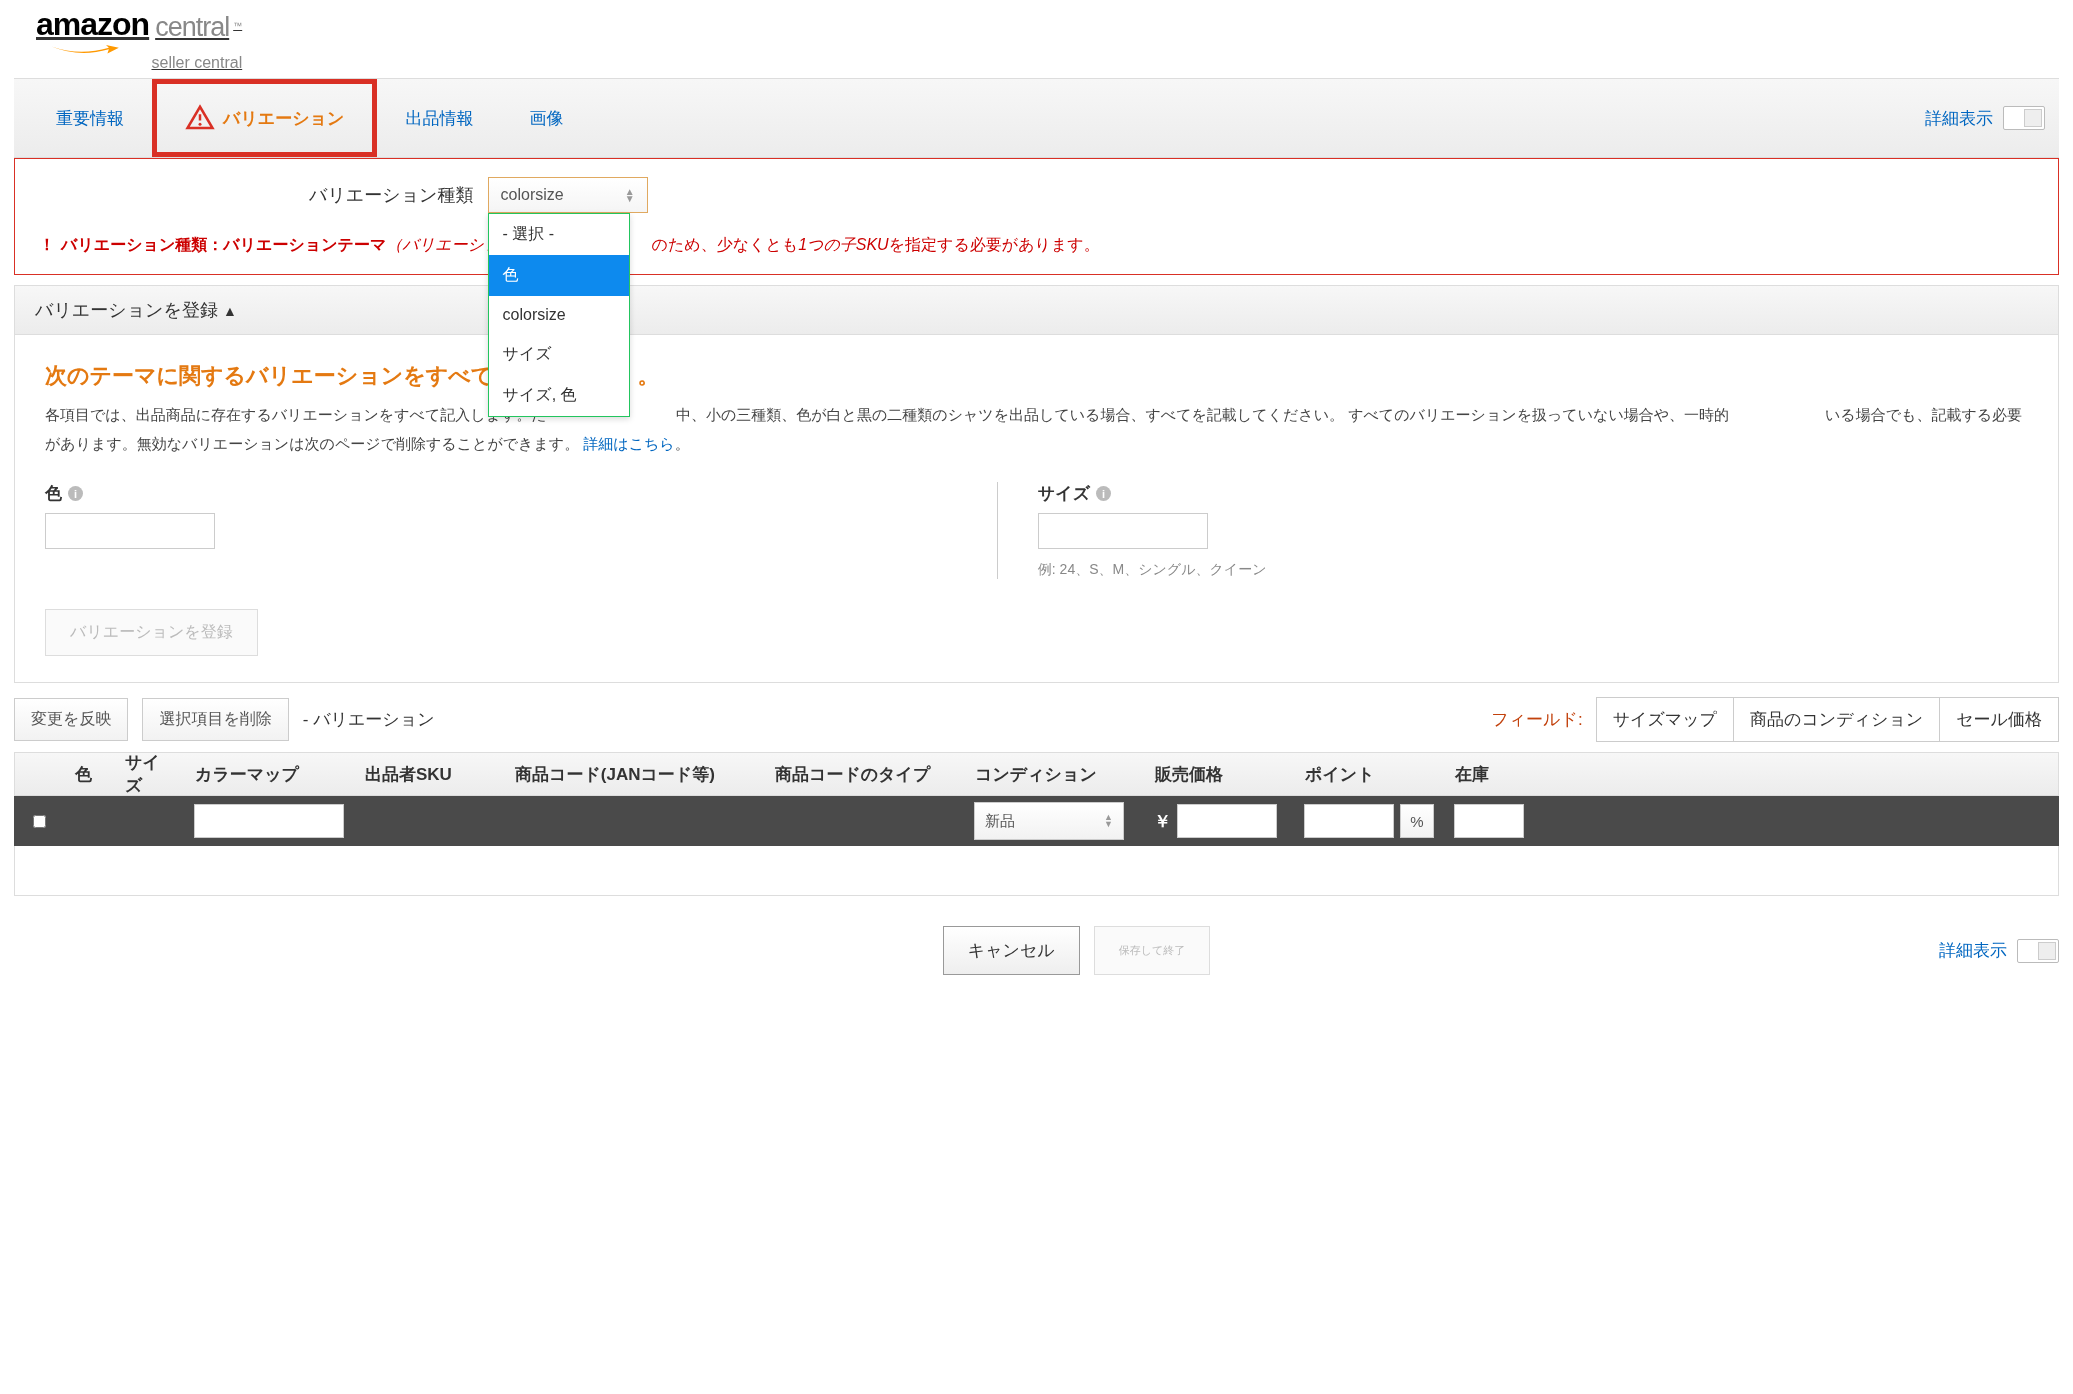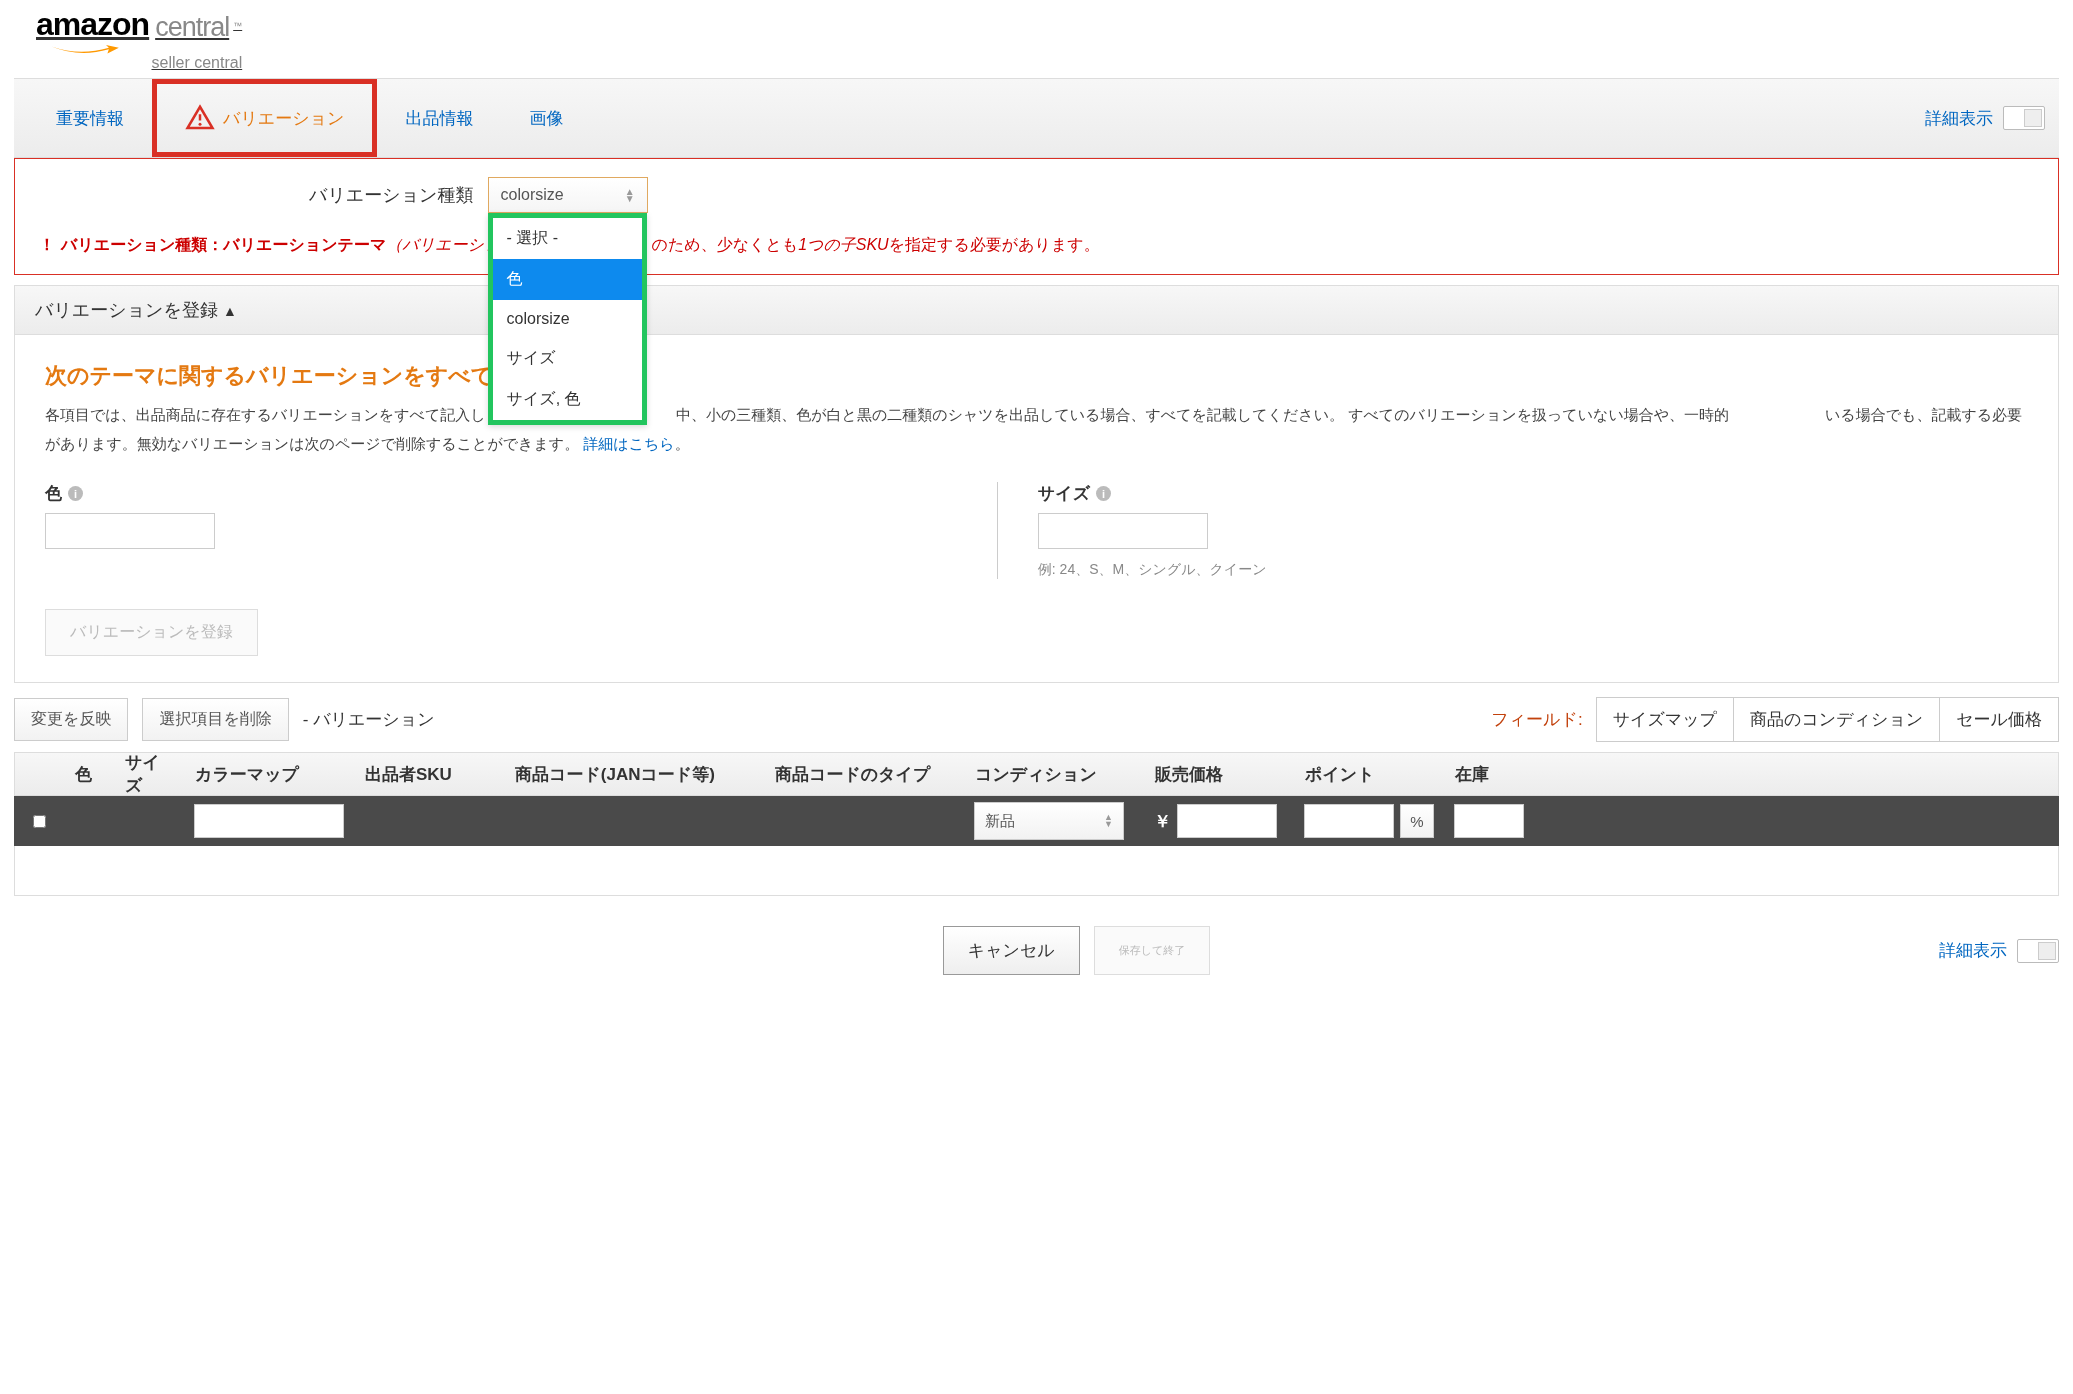--- a/index.html
+++ b/index.html
@@ -8,34 +8,34 @@
   .logo-wrap { padding: 6px 0 6px 36px; }
   .logo { display: inline-block; text-decoration: underline; }
   .logo-row1 { display: flex; align-items: flex-end; gap: 6px; }
   .logo-amazon { font-size: 32px; font-weight: 700; color: #000; letter-spacing: -1px; }
   .logo-services { font-size: 27px; color: #888; font-weight: 400; letter-spacing: -1px; }
   .logo-tm { font-size: 9px; color: #888; position: relative; top: -12px; left: -2px; }
   .logo-swoosh { width: 100px; height: 10px; margin-top: -6px; }
   .logo-seller { text-align: right; color: #888; font-size: 16px; margin-top: -4px; padding-right: 2px; }
   .tabrow { background: linear-gradient(#f7f7f7,#ececec); border-top:1px solid #ddd; border-bottom:1px solid #ddd; display:flex; align-items:center; padding: 0 14px; height: 80px; margin: 0 14px; }
   .tabrow .tab { padding: 0 28px; color:#0066c0; font-size:17px; cursor:pointer; display:flex; align-items:center; gap:8px; height:100%; }
-  .tabrow .tab.highlight { border: 5px solid #d93025; color:#e47911; }
+  .tabrow .tab.highlight { border: 5px solid #d93025; color:#e47911;font-weight:bold; }
   .tabrow .tab.highlight .warn-icon { width:30px; height:30px; }
   .spacer { flex:1; }
   .tabrow .right { display:flex; align-items:center; gap:10px; color:#0066c0; font-size:17px; }
   .toggle { width:42px; height:24px; border:1px solid #bbb; border-radius:2px; background:#fff; position:relative; }
   .toggle::after { content:""; position:absolute; right:2px; top:2px; bottom:2px; width:16px; background:#eee; border:1px solid #ccc; }
   .breadcrumb { margin: 0 14px; border:1px solid #ddd; border-top:none; padding: 16px 24px; color:#888; font-size:17px; }
   .redbox { margin: 0 14px; border:1px solid #d93025; padding: 18px 24px 18px 24px; position:relative; background:#fff; }
   .variation-type-row { display:flex; align-items:center; margin-left: 270px; gap:14px; }
   .variation-type-label { font-size:18px; color:#333; }
   .select-wrap { position:relative; }
   .select-btn { width:160px; height:36px; border:1px solid #e0a960; background:linear-gradient(#fff,#f5f5f5); padding:0 12px; display:flex; align-items:center; justify-content:space-between; color:#555; font-size:16px; cursor:pointer; }
   .select-btn .arrows { font-size:10px; line-height:7px; color:#999; text-align:center; }
-  .dropdown-list { position:absolute; top:36px; left:0; width:159px; border:5px solid #22c55e; background:#fff; box-shadow:0 2px 6px rgba(0,0,0,.15); z-index:100; }
+  .dropdown-list { position:absolute; top:36px; left:0; width:142px; border:1px solid #22c55e; background:#fff; box-shadow:0 2px 6px rgba(0,0,0,.15); z-index:100; }
   .dropdown-list .opt { padding:10px 14px; font-size:16px; color:#333; cursor:pointer; }
   .dropdown-list .opt.selected { background:#0d8aee; color:#fff; }
   .error-line { margin-top:22px; color:#c00; font-size:16px; }
   .error-line .bang { font-weight:700; margin-right:6px; }
   .error-line b { font-weight:700; }
   .error-line i { font-style:italic; }
   .main-card { margin: 10px 14px 0; border:1px solid #ddd; }
   .card-header { background:linear-gradient(#f7f7f7,#ececec); border-bottom:1px solid #ddd; padding:12px 20px; font-size:18px; color:#333; }
   .card-header .caret { font-size:14px; }
   .card-body { padding: 26px 30px; }

